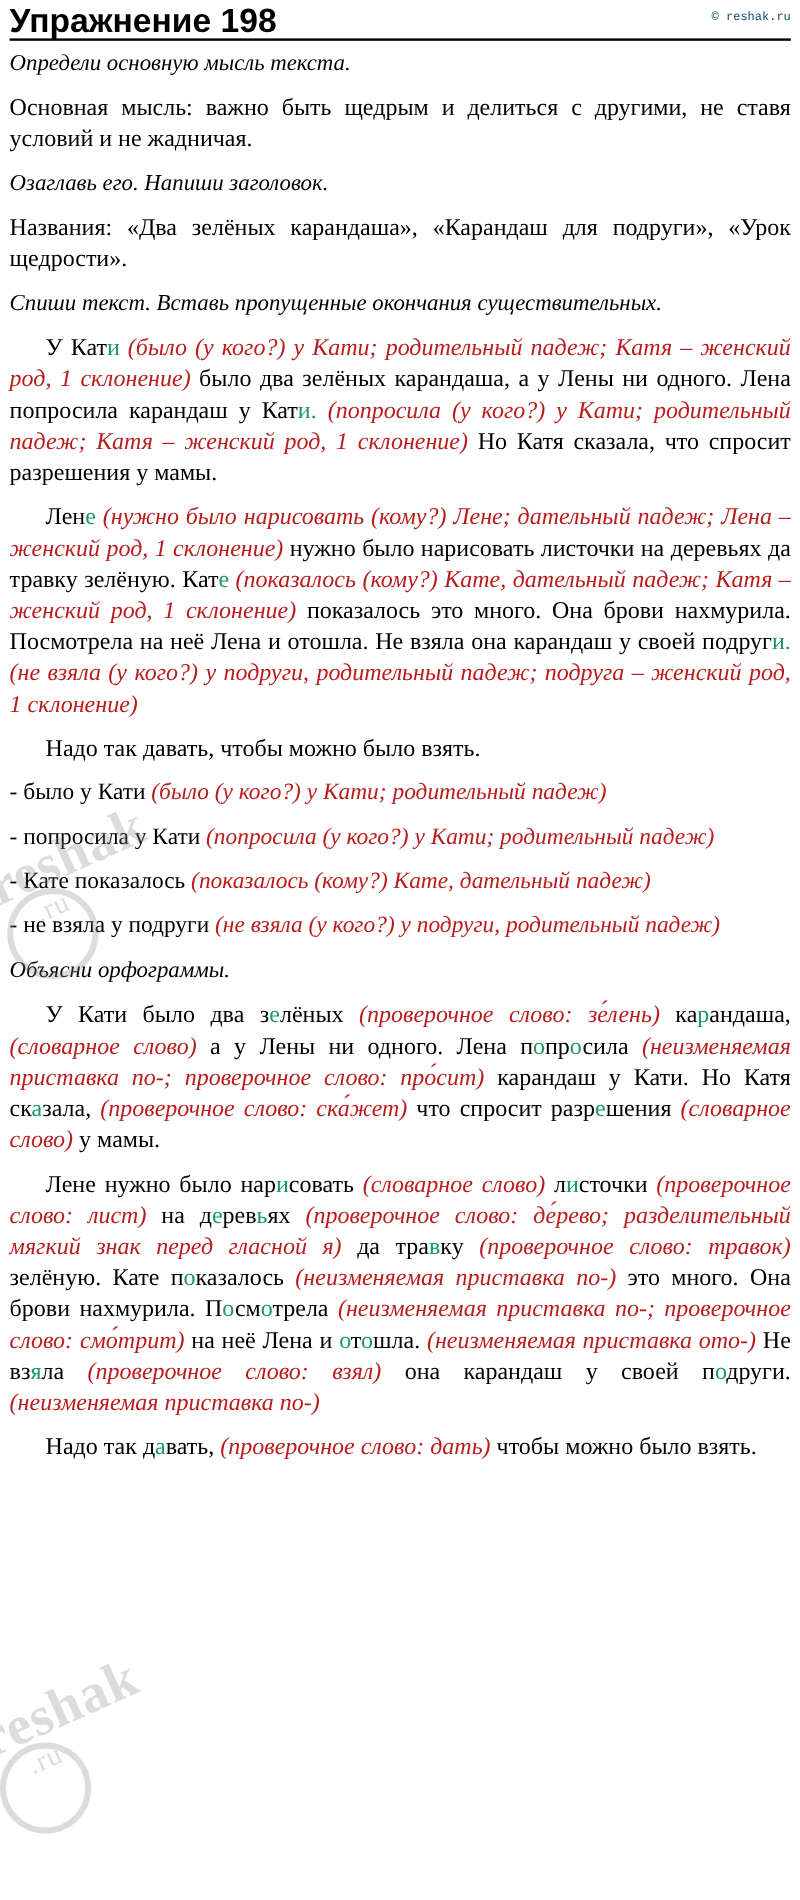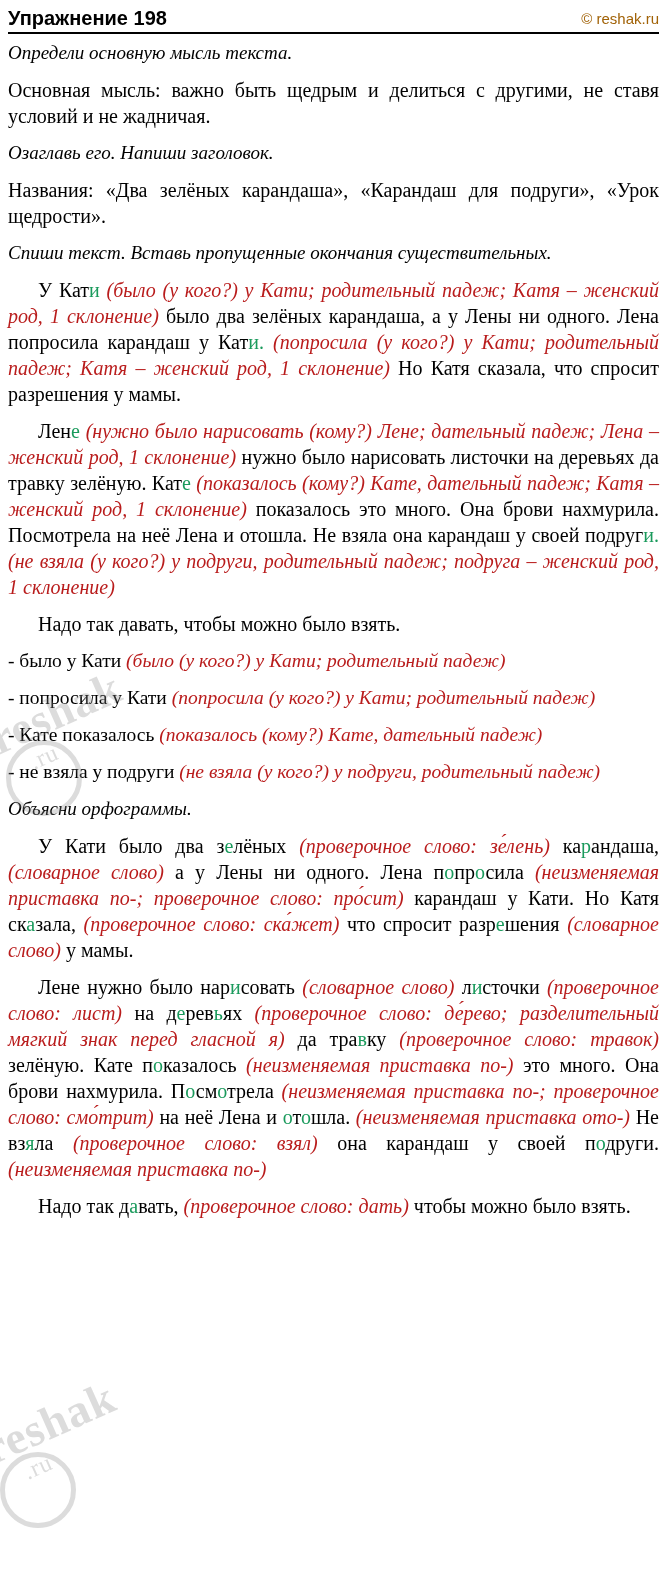--- a/index.html
+++ b/index.html
@@ -23,27 +23,27 @@
     display:flex;
     align-items:flex-start;
     justify-content:space-between;
     border-bottom:2px solid #000;
     padding-bottom:2px;
     margin-bottom:6px;
   }
   .title {
     font-family:"Liberation Sans", sans-serif;
     font-weight:bold;
-    font-size:20px;
+    font-size:28px;
     line-height:24px;
   }
   .brand {
-    font-family:Liberation Sans, sans-serif;
-    font-size:15px;
-    color:#a16207;
+    font-family:Liberation Mono, monospace;
+    font-size:10px;
+    color:#0c4a6e;
     padding-top:4px;
   }
   
   p.blk {
     margin:0 0 11px 0;
     font-size:20px;
     line-height:26px;
     text-align:justify;
     text-justify:inter-word;
   }

